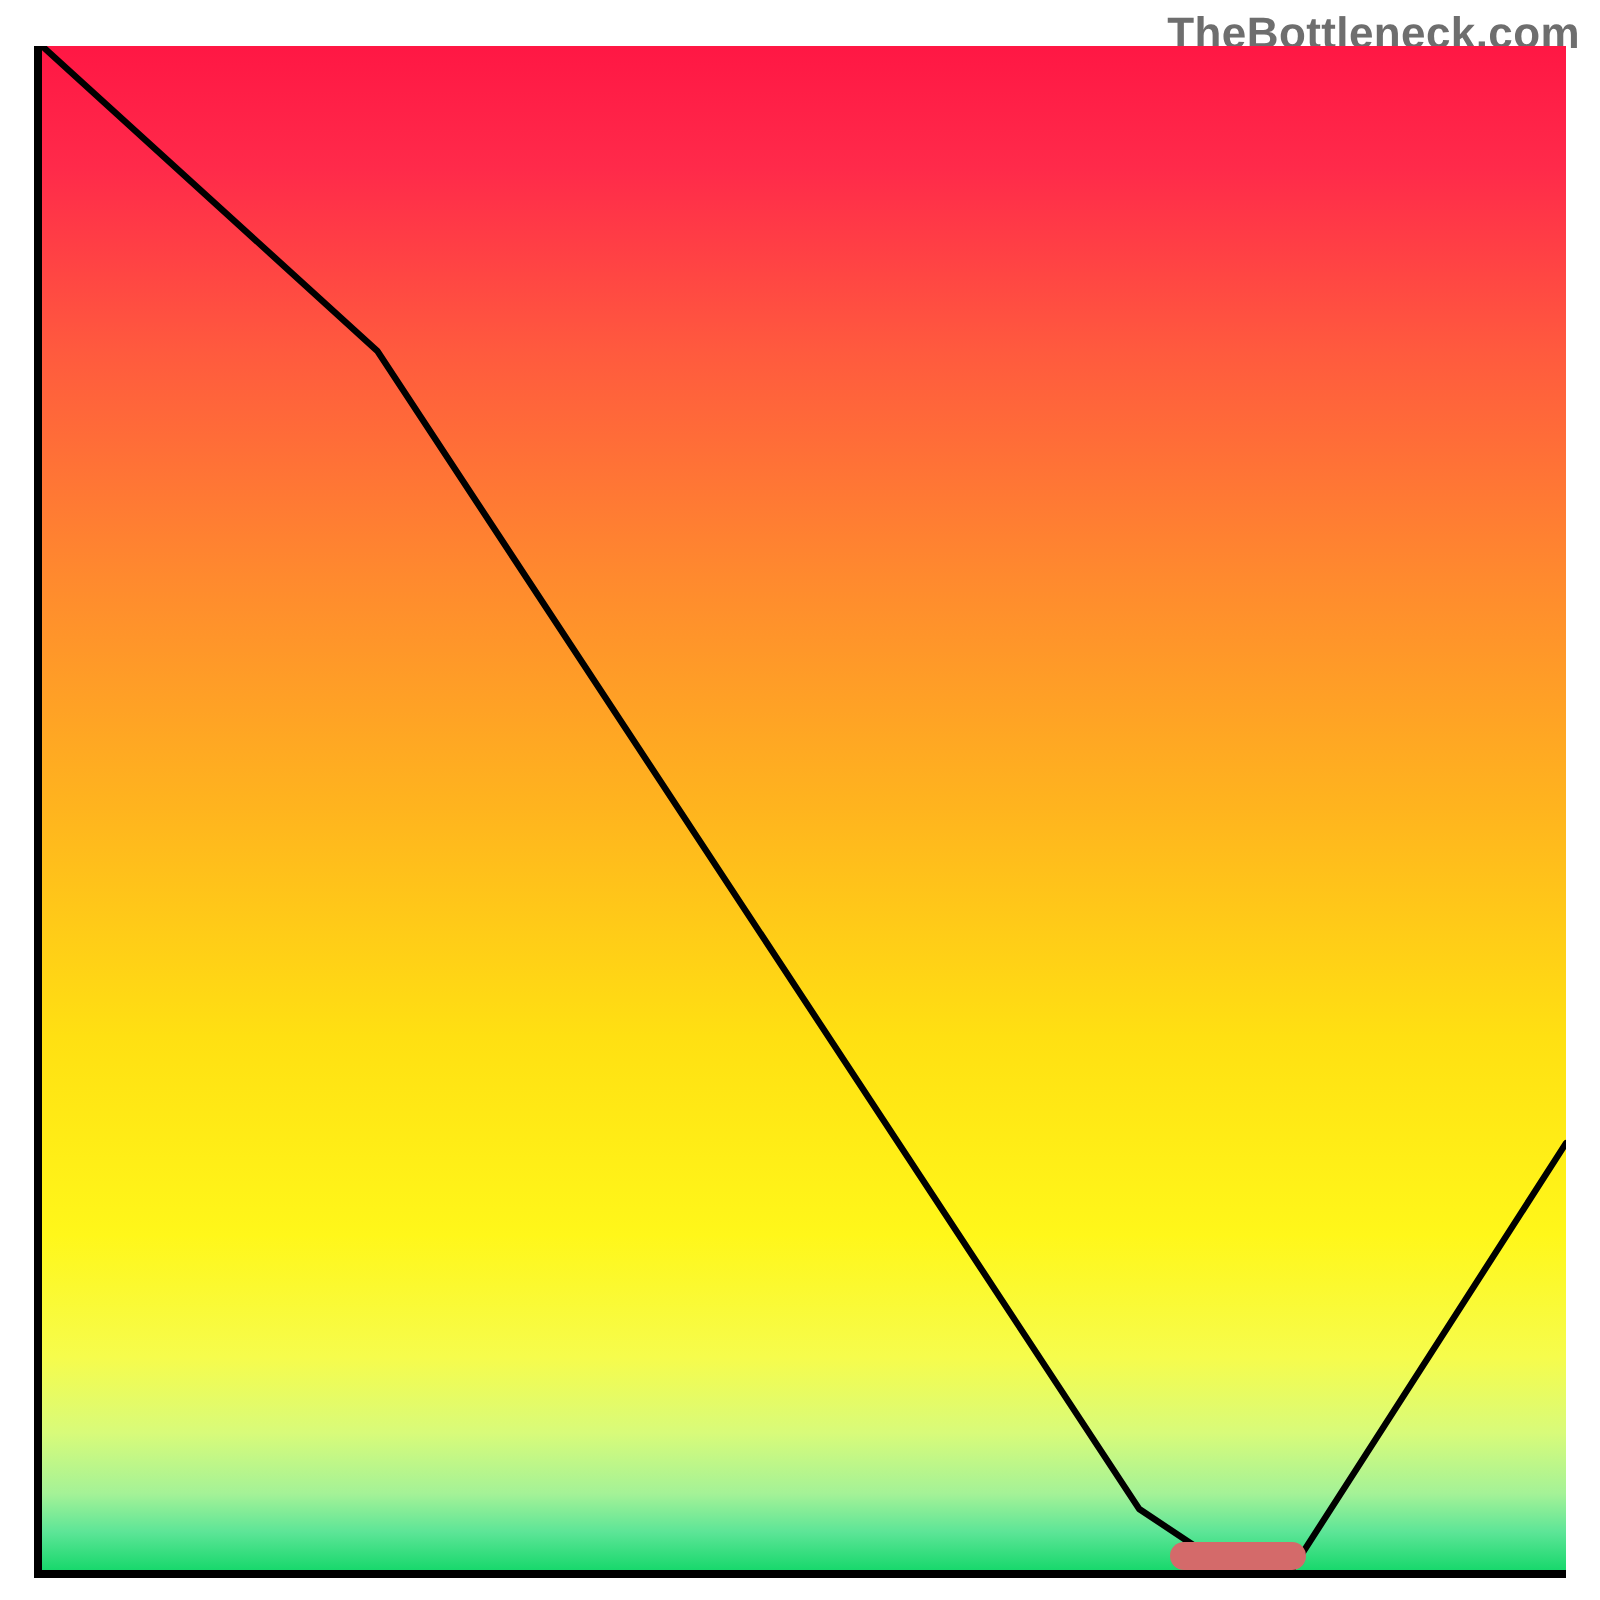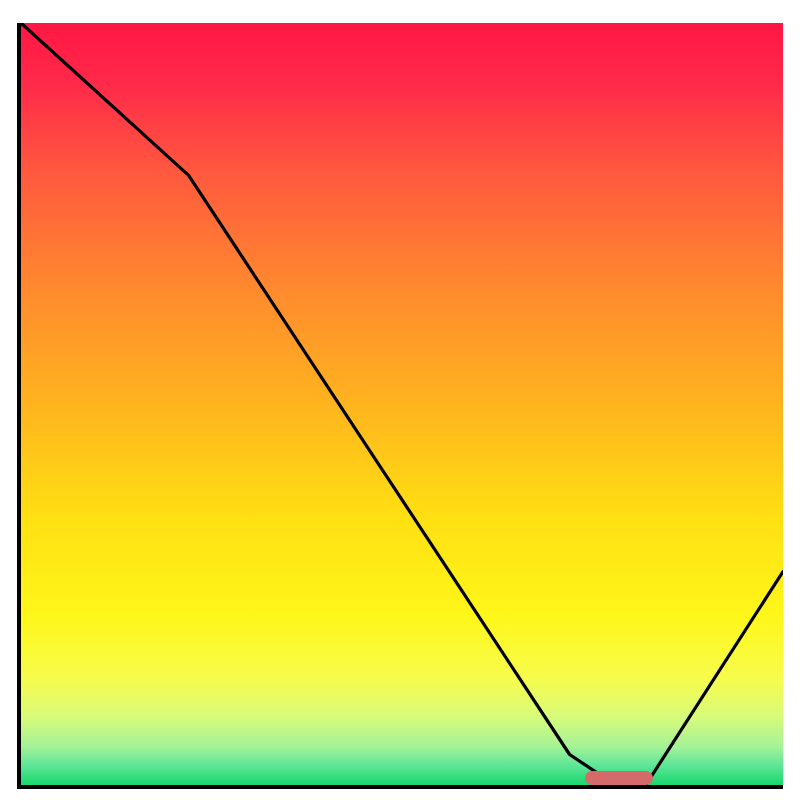--- a/index.html
+++ b/index.html
@@ -62,20 +62,21 @@
     background: #d46a6a;
     border-radius: 7px;
     height: 14px;
   }
 </style>
 </head>
 <body>
 
 <div class="wrap">
 
+  <div class="attribution">TheBottleneck.com</div>
 
   <div class="plot-outer">
     <div class="plot-inner">
 
       <svg class="gradient" viewBox="0 0 762 762" preserveAspectRatio="none">
         <defs>
           <linearGradient id="g" x1="0" y1="0" x2="0" y2="1">
               <stop offset="0%" stop-color="#ff1744"></stop>
               <stop offset="8%" stop-color="#ff2a4a"></stop>
               <stop offset="20%" stop-color="#ff5a3e"></stop>

